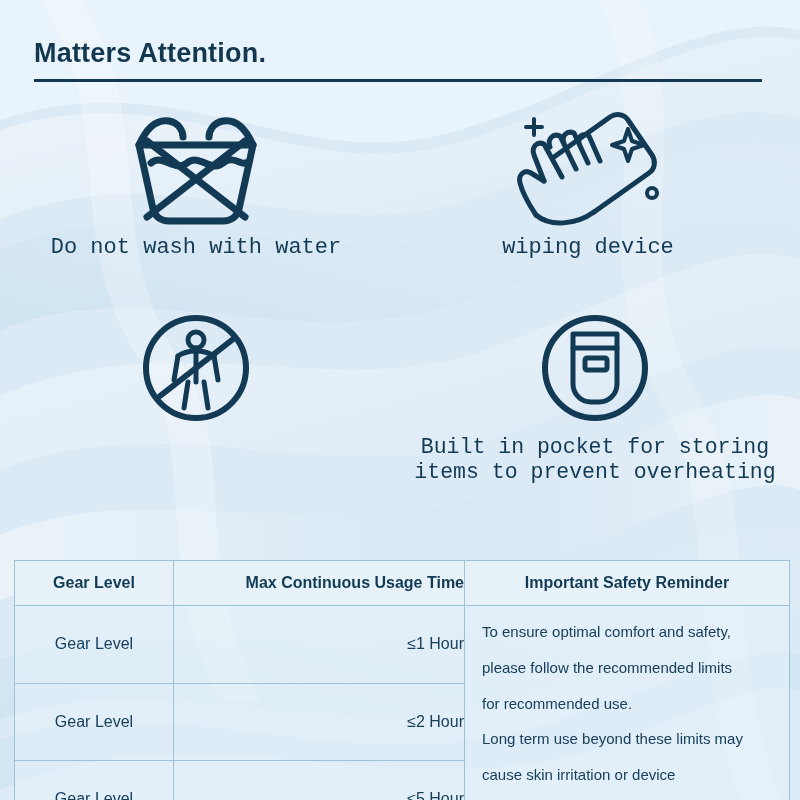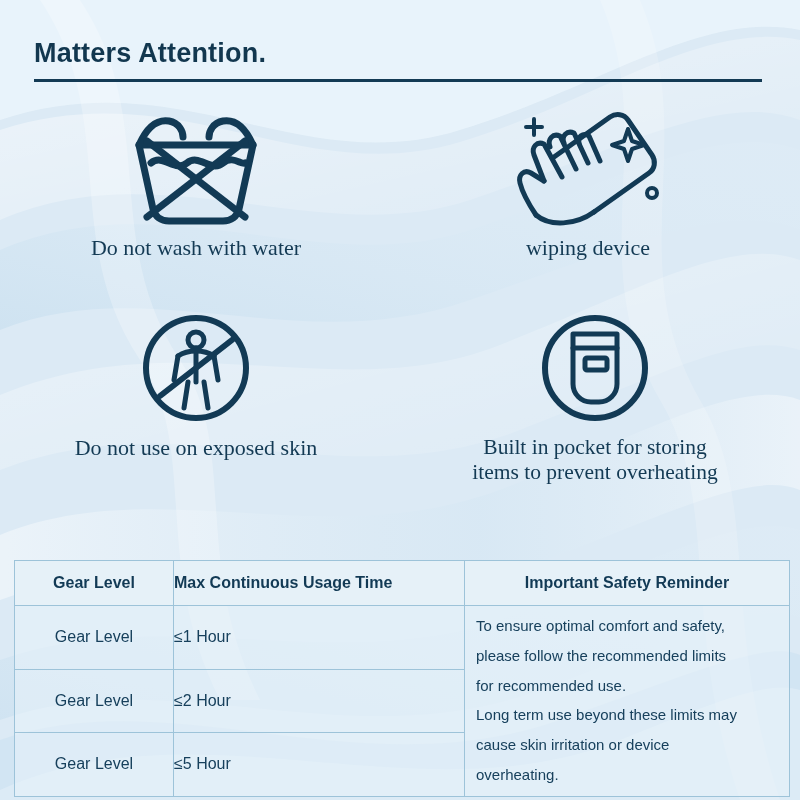--- a/index.html
+++ b/index.html
@@ -70,21 +70,21 @@
   .icon-art {
     height: 135px;
     display: flex;
     align-items: center;
     justify-content: center;
   }
   .icon-caption {
     font-size: 22px;
     color: #133a54;
     line-height: 1.18;
-    font-family: Liberation Serif, serif;
+    font-family: Liberation Mono, monospace;
     white-space: nowrap;
   }
   .icon-caption.two-line { white-space: normal; }
 
   #cell-nowash { left: 8px;  top: 0px;   width: 376px; }
   #cell-wipe   { left: 400px; top: 0px;  width: 376px; }
   #cell-noskin { left: 8px;  top: 200px; width: 376px; }
   #cell-pocket { left: 400px; top: 200px; width: 390px; }
 
   #cell-pocket .icon-caption { font-size: 21.5px; }
@@ -115,32 +115,32 @@
     font-family: "Liberation Sans", sans-serif;
   }
   tbody td {
     height: 47px;
     font-size: 16px;
     color: #17405c;
     background: rgba(232,243,250,0.55);
     font-family: "Liberation Sans", sans-serif;
   }
   .col-gear { width: 158px; text-align: center; }
-  .col-time { width: 290px; text-align: left; margin-top: 33px; }
+  .col-time { width: 290px; text-align: right; margin-top: 33px; }
   .col-note { width: 324px; }
 
   td.note-cell {
     text-align: left;
     padding: 6px 9px 6px 10px;
     vertical-align: top;
     line-height: 1.25;
     font-size: 15px;
     color: #17405c;
   }
-  td.note-cell p { margin: 11px; }
+  td.note-cell p { margin: 17px; }
 </style>
 </head>
 <body>
 
 <div id="page">
 
   <div class="wave" style="left:0;top:0;">
     <svg width="800" height="800" viewBox="0 0 800 800" xmlns="http://www.w3.org/2000/svg">
       <defs>
         <linearGradient id="g1" x1="0" y1="0" x2="1" y2="1">
@@ -228,21 +228,20 @@
               <path d="M64,44 L64,78" stroke-width="5"></path>
               <path d="M46,52 C52,48 58,47 64,47 C70,47 76,48 82,52" stroke-width="5"></path>
               <path d="M46,52 L42,76" stroke-width="5"></path>
               <path d="M82,52 L86,76" stroke-width="5"></path>
               <path d="M56,78 L52,104" stroke-width="5"></path>
               <path d="M72,78 L76,104" stroke-width="5"></path>
               <path d="M28,92 L100,36"></path>
             </g>
           </svg>
         </div>
-        <div class="icon-caption">Do not use on exposed skin</div>
       </div>
 
       <div class="icon-cell" id="cell-pocket">
         <div class="icon-art">
           <svg width="128" height="128" viewBox="0 0 128 128" xmlns="http://www.w3.org/2000/svg">
             <g fill="none" stroke="#123a55" stroke-width="6" stroke-linecap="round" stroke-linejoin="round">
               <circle cx="64" cy="64" r="50"></circle>
               <path d="M42,30 L86,30 L86,80 C86,90 78,98 68,98 L60,98 C50,98 42,90 42,80 Z" stroke-width="5"></path>
               <path d="M42,44 L86,44" stroke-width="5"></path>
               <rect x="54" y="54" width="22" height="12" rx="2" stroke-width="5"></rect>

